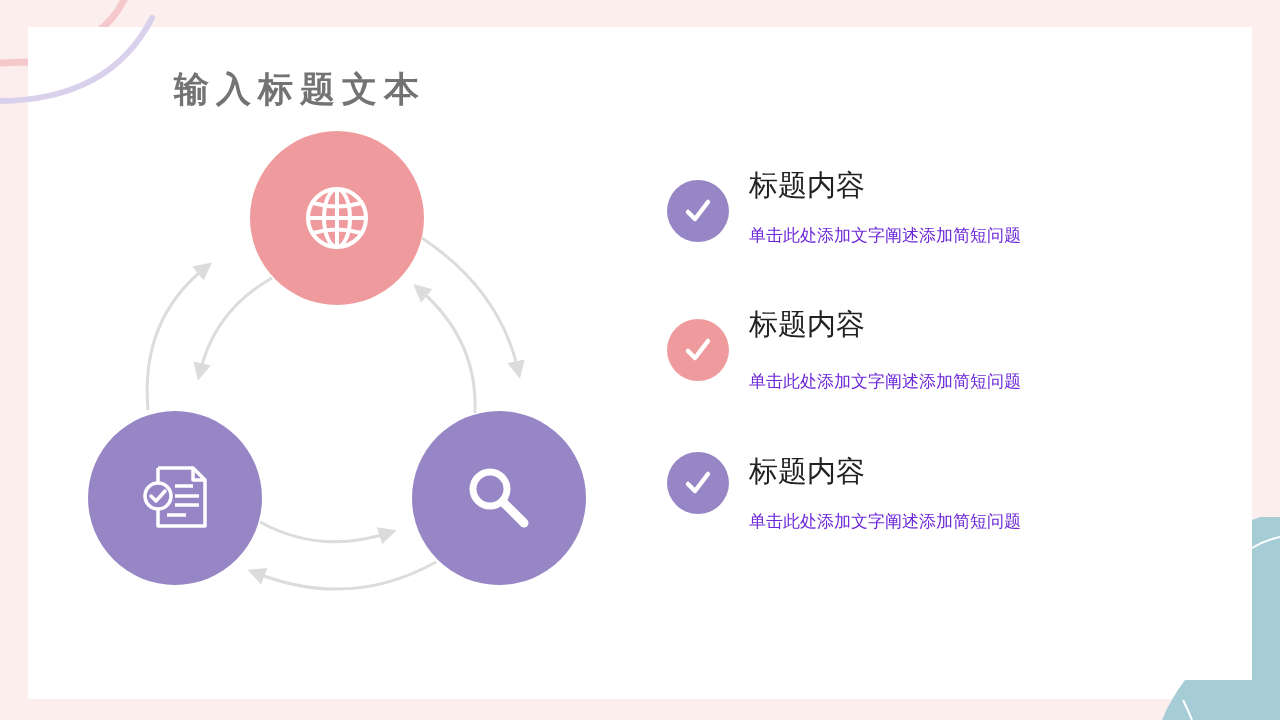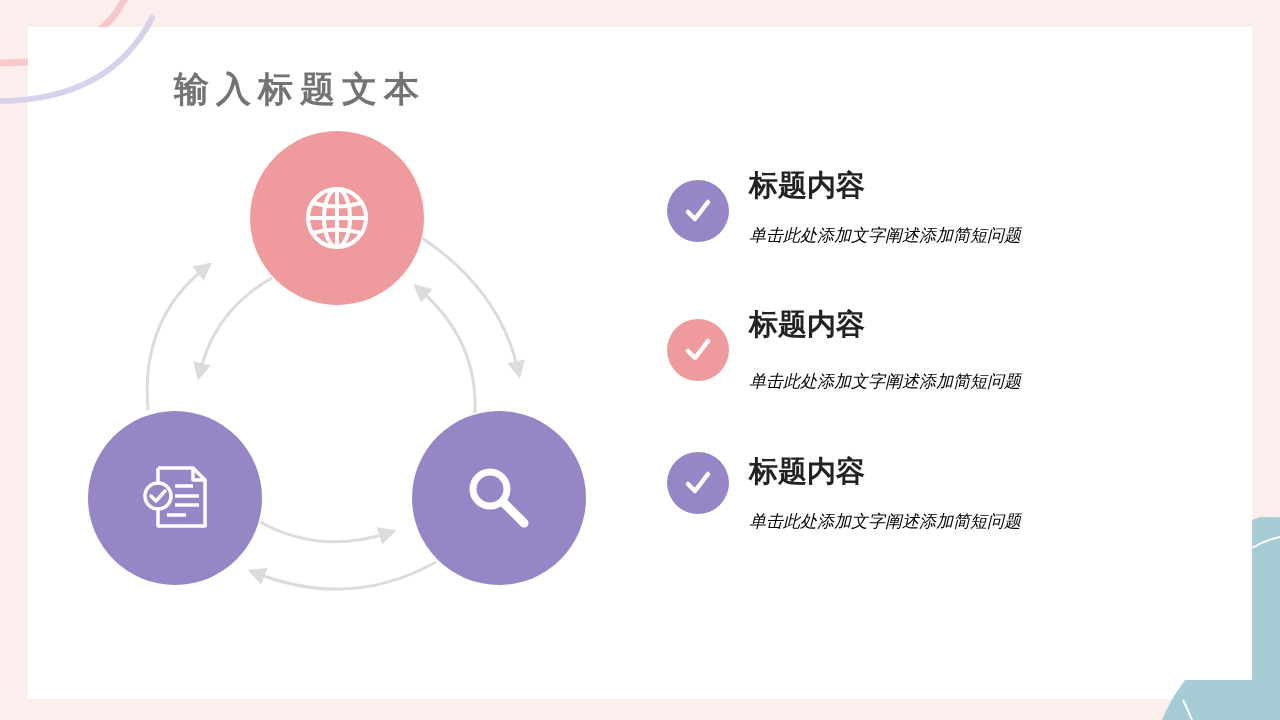--- a/index.html
+++ b/index.html
@@ -3,22 +3,22 @@
 <meta charset="utf-8">
 <style>
   html,body{margin:0;padding:0;}
   body{width:1280px;height:720px;overflow:hidden;background:#fdeeee;position:relative;font-family:"DejaVu Sans","Liberation Sans",sans-serif;}
   .card{position:absolute;left:28px;top:27px;width:1224px;height:672px;background:#ffffff;}
   .deco{position:absolute;left:0;top:0;width:1280px;height:720px;pointer-events:none;}
   .title{position:absolute;left:174px;top:66px;font-size:35px;font-weight:bold;color:#737373;letter-spacing:7px;white-space:nowrap;}
   .node{position:absolute;border-radius:50%;display:flex;align-items:center;justify-content:center;}
   .item{position:absolute;left:667px;width:480px;height:90px;}
   .item .badge{position:absolute;left:0;top:14px;width:62px;height:62px;border-radius:50%;display:flex;align-items:center;justify-content:center;}
-  .item .head{position:absolute;left:82px;top:0;font-size:29px;font-weight:bold;color:#222;white-space:nowrap;}
-  .item .desc{position:absolute;left:82px;top:58px;font-size:17px;color:#000000;white-space:nowrap;font-style:italic;}
+  .item .head{position:absolute;left:82px;top:0;font-size:29px;font-weight:normal;color:#222;white-space:nowrap;}
+  .item .desc{position:absolute;left:82px;top:58px;font-size:17px;color:#6d28d9;white-space:nowrap;}
 </style>
 </head>
 <body>
 
 <svg class="deco" viewBox="0 0 1280 720">
 
   <path d="M 0 63 Q 20 62 38 62" stroke="#f5c9cb" stroke-width="7" fill="none" stroke-linecap="round"></path>
   <path d="M 124 0 Q 114 20 97 32" stroke="#f5c9cb" stroke-width="7" fill="none" stroke-linecap="round"></path>
 </svg>
 

